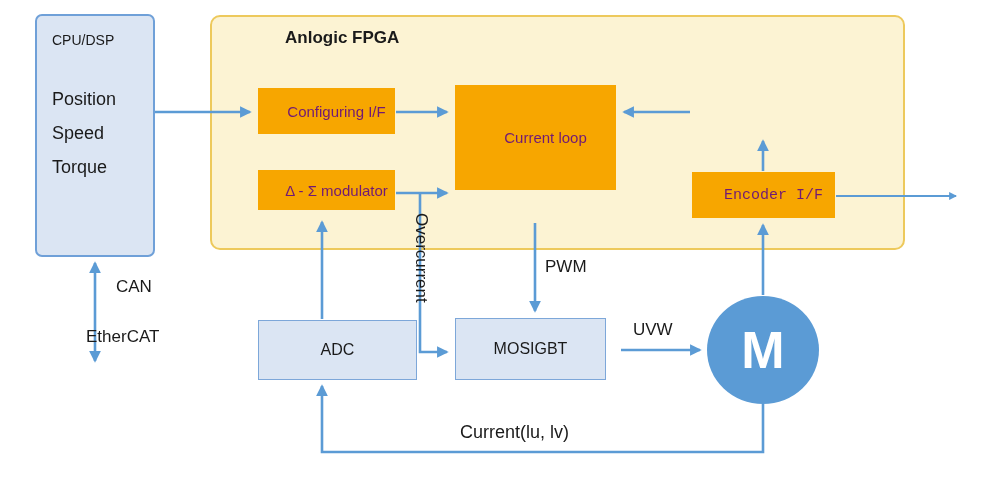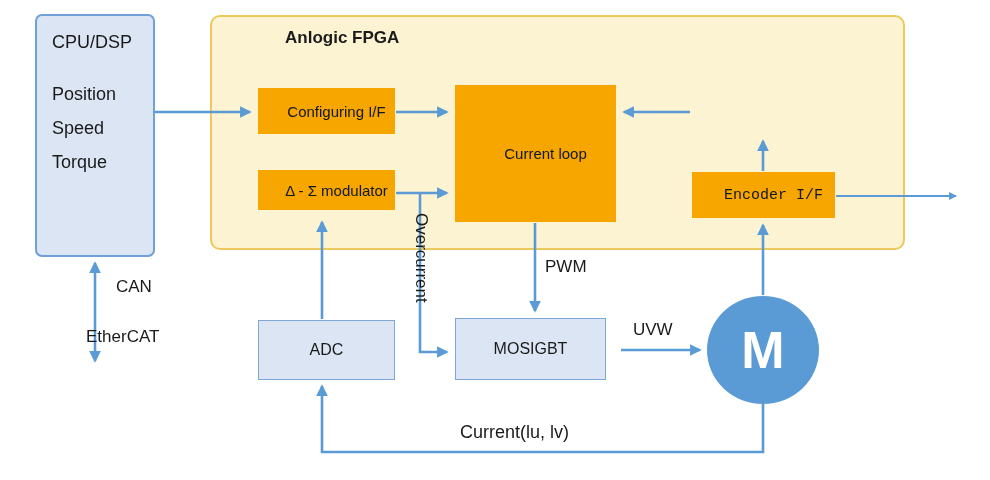--- a/index.html
+++ b/index.html
@@ -30,48 +30,48 @@
   
   .cpu{
     left:35px;top:14px;width:120px;height:243px;
     background:#DBE5F3;
     border:2px solid #6FA0D8;
     border-radius:7px;
     box-sizing:border-box;
     z-index:2;
     padding:16px 0 0 15px;
   }
-  .cpu-title{font-size:18px;margin-bottom:24px;}
+  .cpu-title{font-size:14px;margin-bottom:34px;}
   .cpu-line{font-size:18px;line-height:34px;}
   
   .orange{
     background:#F7A600;
     display:flex;align-items:center;justify-content:center;
     font-size:15px;
-    color:#0f172a;
+    color:#701a75;
     z-index:3;
     box-sizing:border-box;
     text-align:center;
     padding-left:20px;
   }
   .b-configuring{left:258px;top:88px;width:137px;height:46px;}
   .b-modulator{left:258px;top:170px;width:137px;height:40px;}
-  .b-currentloop{left:455px;top:85px;width:161px;height:137px;}
+  .b-currentloop{left:455px;top:85px;width:161px;height:105px;}
   .b-phase{left:692px;top:88px;width:143px;height:46px;}
   .b-encoder{left:692px;top:172px;width:143px;height:46px;font-family:Liberation Mono, monospace;}
   
   .blue{
     background:#DBE5F3;
     border:1.5px solid #7DA7D9;
     display:flex;align-items:center;justify-content:center;
     font-size:16px;
     z-index:3;
     box-sizing:border-box;
   }
-  .b-adc{left:258px;top:320px;width:137px;height:60px;}
+  .b-adc{left:258px;top:320px;width:159px;height:60px;}
   .b-mosigbt{left:455px;top:318px;width:151px;height:62px;}
   
   .motor{
     left:707px;top:296px;width:112px;height:108px;
     background:#5B9BD5;
     border-radius:50%;
     display:flex;align-items:center;justify-content:center;
     color:#ffffff;
     font-size:52px;font-weight:bold;
     z-index:3;

